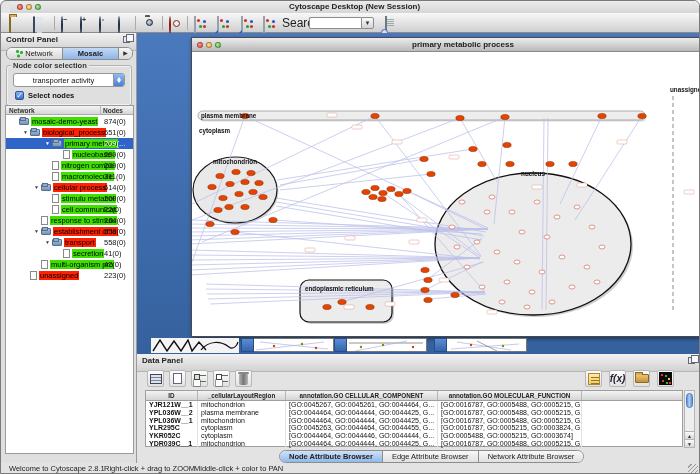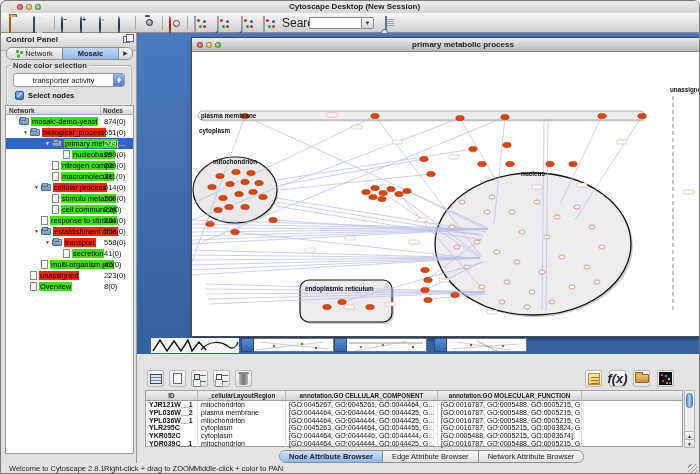--- a/index.html
+++ b/index.html
@@ -99,21 +99,21 @@
   .gridic{width:12px;height:10px;border:1px solid #445;background:repeating-linear-gradient(#dde4ee 0 2px,#7588a8 2px 3px);}
   .pageic{width:9px;height:11px;background:#fff;border:1px solid #667;}
   .clic{width:12px;height:11px;position:relative;}
   .clic:before{content:'';position:absolute;left:0;top:1px;width:4px;height:4px;border:1px solid #444;background:#fff;box-shadow:0 6px 0 #fff,0 6px 0 0.5px #444;}
   .clic:after{content:'';position:absolute;left:6px;top:2px;width:6px;height:1px;background:#666;box-shadow:0 6px 0 #666;}
   .clic.ck:before{background:#cfe8cf;}
   .trash{width:9px;height:11px;background:linear-gradient(90deg,#b5b5b5,#777 50%,#b5b5b5);border-radius:1px 1px 2px 2px;position:relative;margin-top:2px;}
   .trash:before{content:'';position:absolute;top:-2px;left:-1px;width:11px;height:2px;background:#888;border-radius:1px;}
   .noteic{width:12px;height:12px;background:linear-gradient(#ffeaa8,#f2cd69);border:1px solid #b08a2a;position:relative;}
   .noteic:before{content:'';position:absolute;left:2px;top:3px;width:8px;height:1px;background:#977622;box-shadow:0 3px 0 #977622,0 6px 0 #977622;}
-  .fxic{font-size:13px;font-style:italic;font-weight:bold;color:#223;}
+  .fxic{font-size:10px;font-style:italic;font-weight:bold;color:#223;}
   .matic{width:13px;height:13px;background:#0a0a0a;position:relative;}
   .matic:before{content:'';position:absolute;left:2px;top:2px;width:2px;height:2px;background:#e03a2a;box-shadow:4px 1px 0 #39b43a,7px 4px 0 #e0d02a,1px 6px 0 #e03a2a,5px 8px 0 #39b43a,8px 8px 0 #e03a2a;}
   .dtable{position:absolute;left:8px;top:36px;width:538px;height:57px;background:#fff;border:1px solid #9f9f9f;}
   .dhrow{display:flex;height:10px;background:linear-gradient(#f4f4f4,#d4d4d4);border-bottom:1px solid #9f9f9f;}
   .dhcell{font-size:6.3px;font-weight:bold;color:#222;text-align:center;line-height:9px;border-right:1px solid #b5b5b5;overflow:hidden;white-space:nowrap;}
   .drow{display:flex;height:7.8px;}
   .dcell{font-size:7px;line-height:7.8px;color:#111;padding-left:3px;border-right:1px solid #e2e2e2;overflow:hidden;white-space:nowrap;}
   .c0{width:52px;font-weight:bold;}
   .c1{width:88px;}
   .c2{width:152px;}
@@ -290,27 +290,20 @@
             <span class="tico file"></span>
             <span class="chip green">multi-organism pro</span>
             <span class="cnt">42(0)</span>
           </div>
           <div class="trow">
             <span class="ind" style="width: 17px;"></span>
             <span class="tri"></span>
             <span class="tico file"></span>
             <span class="chip red">unassigned</span>
             <span class="cnt">223(0)</span>
-          </div>
-          <div class="trow">
-            <span class="ind" style="width: 17px;"></span>
-            <span class="tri"></span>
-            <span class="tico file"></span>
-            <span class="chip green">Overview</span>
-            <span class="cnt">8(0)</span>
           </div>
         </div>
     </div>
   </div>
 
   <div class="desktop">
     <div class="iwin">
       <div class="ititle">
         <span class="mtl r" style="left:5px;top:4px"></span>
         <span class="mtl y" style="left:14px;top:4px"></span>
@@ -530,20 +523,24 @@
               <line x1="30" y1="2" x2="50" y2="12" stroke="#666" stroke-width="0.6"></line>
               <circle cx="24" cy="6" r="1.2" fill="#cc4400"></circle>
               <circle cx="56" cy="7" r="1.2" fill="#888800"></circle>
             </svg>
         </span>
       </div>
     </div>
   </div>
 
   <div class="dpanel">
+    <div class="phead">
+      <div class="pt">Data Panel</div>
+      <span class="floatico"></span>
+    </div>
     <div class="dtoolbar">
       <span class="dbtn" style="left:10px">
           <span class="gridic"></span>
         </span>
       <span class="dbtn" style="left:32px">
           <span class="pageic"></span>
         </span>
       <span class="dbtn" style="left:54px">
           <span class="clic ck"></span>
         </span>

